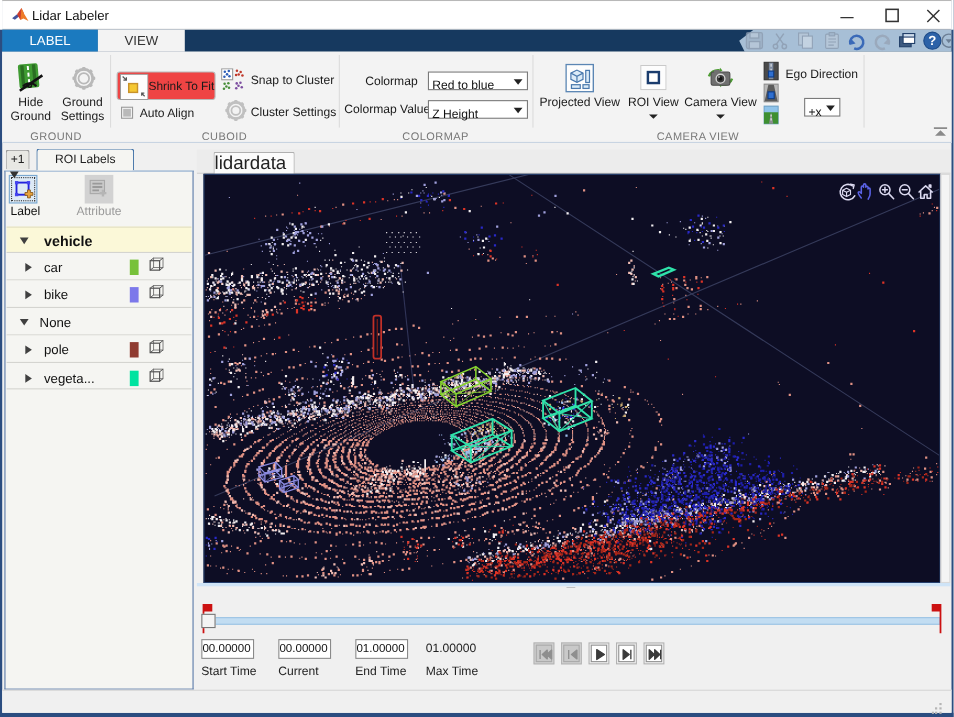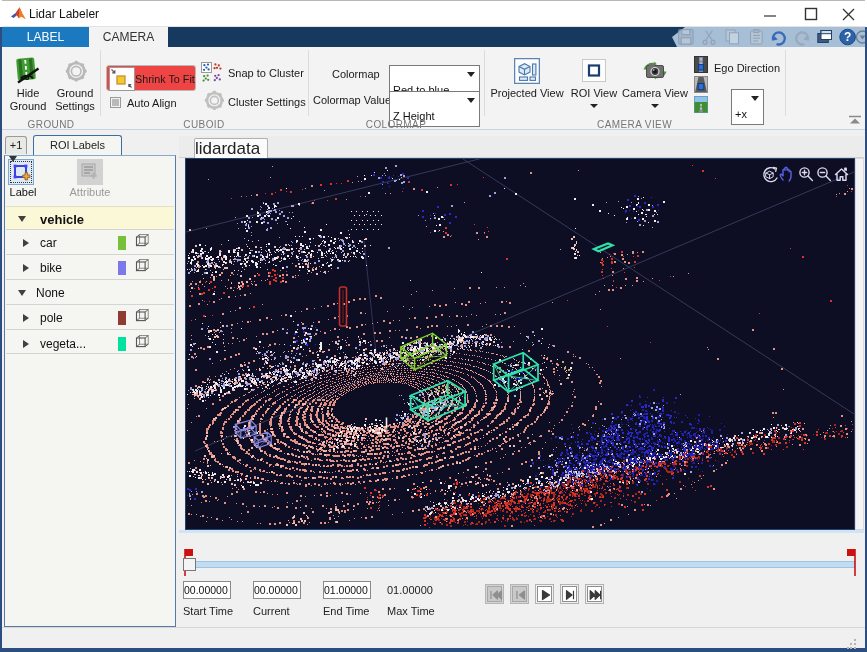--- a/index.html
+++ b/index.html
@@ -10,21 +10,21 @@
 
 .winbtn{position:absolute;top:0;width:40px;height:26px}
 
 #tabstrip{left:0;top:26px;width:863px;height:20px;background:#16395f}
 .rtab{position:absolute;top:0;height:20px;font-size:12px;text-align:center;line-height:20px}
 
 #ribbon{left:0;top:46px;width:863px;height:83px;background:#f3f3f3;border-bottom:1px solid #c8d4e2}
 .sect{position:absolute;top:72px;font-size:10px;color:#767676;letter-spacing:.4px;text-align:center}
 .vsep{position:absolute;top:3px;height:66px;width:1px;background:#dcdcdc}
 .rlbl{position:absolute;font-size:11px;color:#1a1a1a}
-.combo{position:absolute;height:17px;background:#fff;border:1px solid #7a7a7a;font-size:11px;color:#111;padding:17px 3px;line-height:14px}
+.combo{position:absolute;height:17px;background:#fff;border:1px solid #7a7a7a;font-size:11px;color:#111;padding:5px 3px;line-height:14px}
 .combo .da{position:absolute;right:4px;top:6px;width:0;height:0;border-left:4px solid transparent;border-right:4px solid transparent;border-top:5px solid #222}
 .ricon-lbl{position:absolute;font-size:11px;color:#1a1a1a;text-align:center}
 .ddarr{position:absolute;width:0;height:0;border-left:4px solid transparent;border-right:4px solid transparent;border-top:4px solid #222}
 
 #lpanel{left:2px;top:154px;width:172px;height:472px;background:#f5f5f2;border:1px solid #5878a8;border-top:1px solid #88a8cc}
 .ptab{position:absolute;font-size:11px;color:#222;background:#f0efec;border:1px solid #3c6ea5;border-bottom:none;border-radius:3px 3px 0 0;text-align:center}
 .lrow{position:absolute;left:1px;width:168px;height:21px;background:#f5f5f2;border-bottom:1px solid #d4d4d0;font-size:12px;color:#111}
 .lrow .nm{position:absolute;left:34px;top:4px}
 .tri-r{position:absolute;width:0;height:0;border-top:4px solid transparent;border-bottom:4px solid transparent;border-left:6px solid #404040}
 .tri-d{position:absolute;width:0;height:0;border-left:4px solid transparent;border-right:4px solid transparent;border-top:6px solid #404040}
@@ -61,21 +61,21 @@
       </svg>
 <svg class="winbtn" style="left:789px" width="40" height="26">
         <rect x="14.5" y="7.5" width="11" height="11" fill="none" stroke="#333" stroke-width="1.4"></rect>
       </svg>
 <svg class="winbtn" style="left:826px" width="40" height="26">
         <path d="M15 8l11 11M26 8L15 19" stroke="#333" stroke-width="1.3"></path>
       </svg>
     </div>
     <div class="abs" id="tabstrip">
       <div class="rtab" style="left:0;width:87px;background:#1b7abf;color:#fff">LABEL</div>
-      <div class="rtab" style="left:87px;width:79px;background:#f3f3f3;color:#333">CAMERA</div>
+      <div class="rtab" style="left:87px;width:79px;background:#f3f3f3;color:#333">VIEW</div>
 <svg class="abs" style="left:669px;top:0px" width="194" height="20" viewBox="0 0 194 20">
 <path d="M14 0H194v20H6l-5-10z" fill="#a7bfd6"></path>
 <g opacity="0.75">
 <g transform="translate(7,2)" fill="none" stroke="#8a99ac" stroke-width="1.2">
 <rect x="0.6" y="0.6" width="14.5" height="14.5" rx="1.5" fill="#9fb2c6"></rect>
 <rect x="3.8" y="0.6" width="8" height="5" fill="#bac9d8"></rect>
 <rect x="3.2" y="8.8" width="9.6" height="6.3" fill="#bac9d8"></rect>
 </g>
 <g transform="translate(31,2)" stroke="#8a99ac" stroke-width="1.3" fill="none">
 <path d="M3.5 1.5l7 10M10.5 1.5l-7 10"></path>

